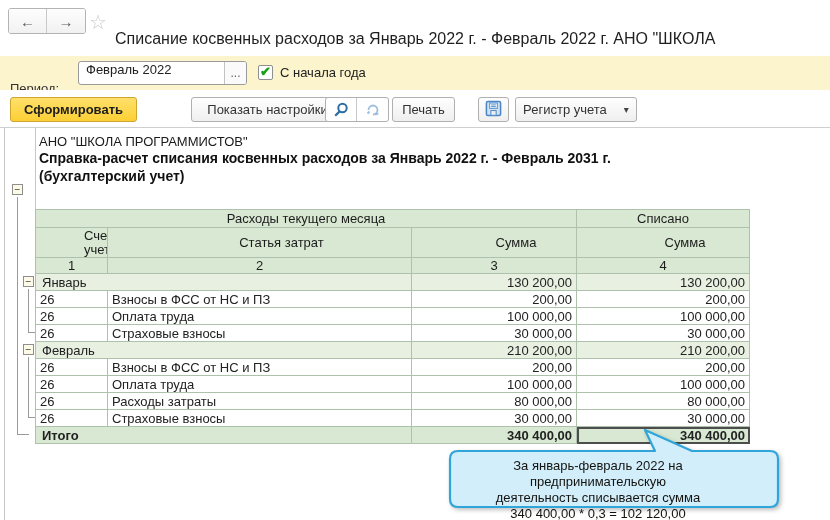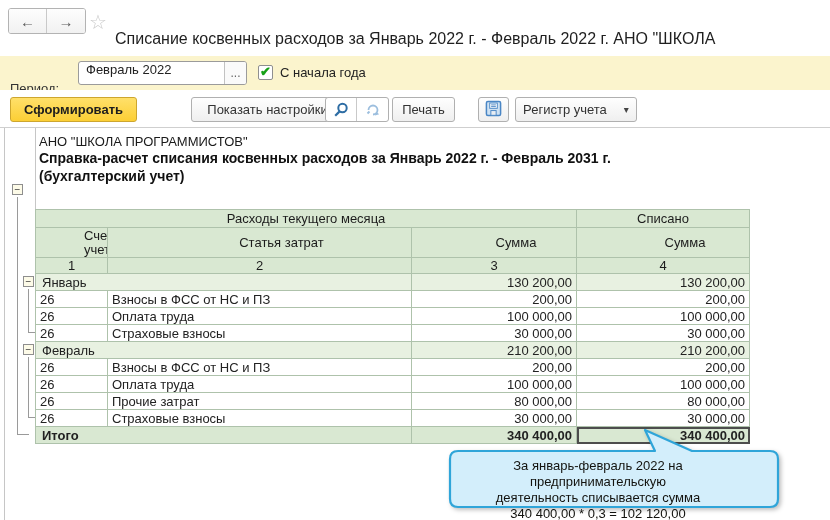--- a/index.html
+++ b/index.html
@@ -227,21 +227,21 @@
           <td class="c-num">200,00</td>
         </tr>
         <tr class="r-detail">
           <td class="c-acc">26</td>
           <td class="c-item">Оплата труда</td>
           <td class="c-num">100 000,00</td>
           <td class="c-num">100 000,00</td>
         </tr>
         <tr class="r-detail">
           <td class="c-acc">26</td>
-          <td class="c-item">Прочие затрат</td>
+          <td class="c-item">Расходы затраты</td>
           <td class="c-num">80 000,00</td>
           <td class="c-num">80 000,00</td>
         </tr>
         <tr class="r-detail">
           <td class="c-acc">26</td>
           <td class="c-item">Страховые взносы</td>
           <td class="c-num">30 000,00</td>
           <td class="c-num">30 000,00</td>
         </tr>
         <tr class="r-total">

